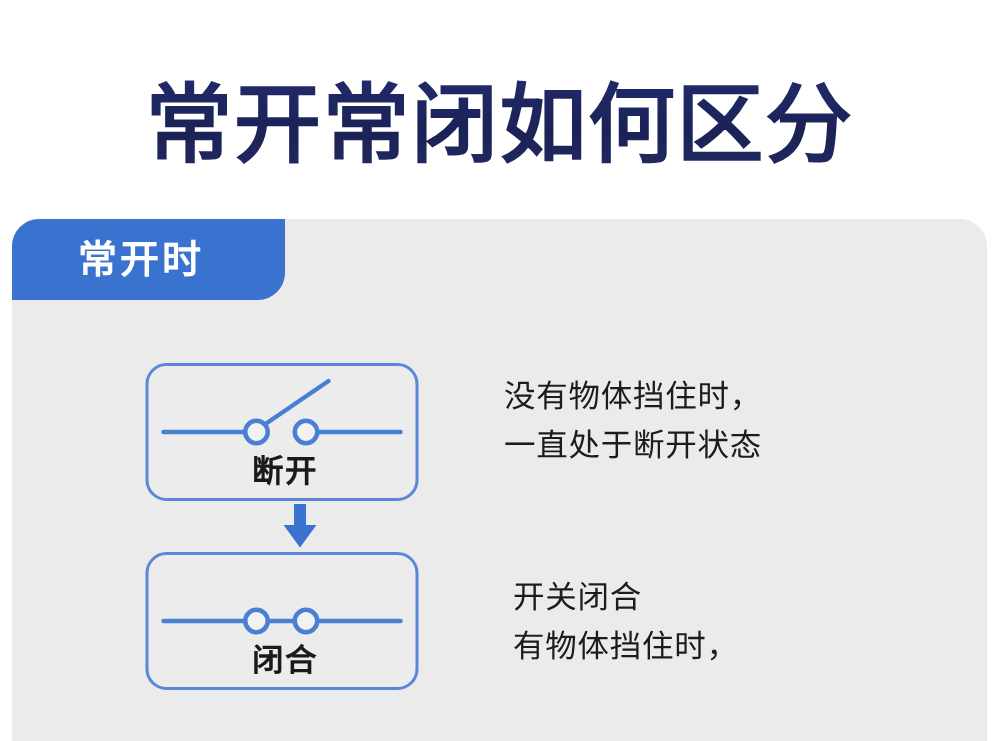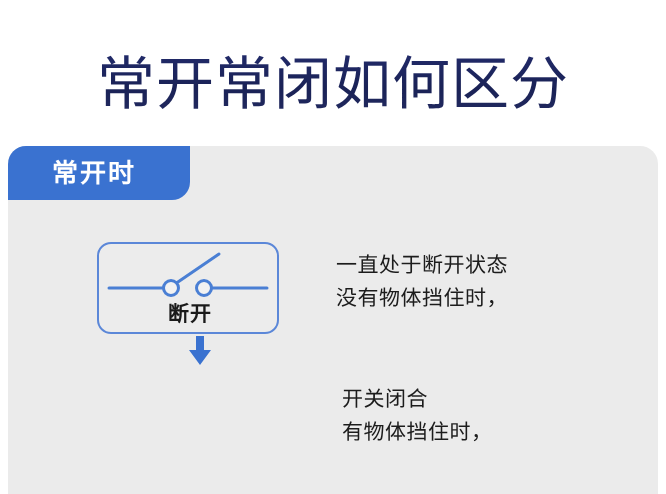--- a/index.html
+++ b/index.html
@@ -25,21 +25,21 @@
 
   
   .title {
     position: absolute;
     left: 0;
     top: 6px;
     width: 666px;
     text-align: center;
     font-size: 58px;
     line-height: 78px;
-    font-weight: normal;
+    font-weight: bold;
     letter-spacing: 1px;
     color: #1d2560;
     background: linear-gradient(180deg, #232c6e 0%, #1a2256 55%, #242c63 100%);
     -webkit-background-clip: text;
     background-clip: text;
     -webkit-text-fill-color: transparent;
     white-space: nowrap;
   }
 
   
@@ -156,31 +156,41 @@
 
           <line x1="76" y1="40" x2="120" y2="10" stroke="#4a7fd4" stroke-width="3" stroke-linecap="round"></line>
 
           <circle cx="72" cy="44" r="7.5" fill="#f2f2f2" stroke="#4a7fd4" stroke-width="3"></circle>
           <circle cx="105" cy="44" r="7.5" fill="#f2f2f2" stroke="#4a7fd4" stroke-width="3"></circle>
         </svg>
         <div class="switch-label">断开</div>
       </div>
 
       <div class="desc">
+        <div>没有物体挡住时，</div>
         <div>一直处于断开状态</div>
-        <div>没有物体挡住时，</div>
       </div>
     </div>
 
     <svg class="arrow" viewBox="0 0 28 30">
       <polygon points="10,0 18,0 18,14 25,14 14,29 3,14 10,14" fill="#3a72d0"></polygon>
     </svg>
 
     <div class="row row-closed">
 
+      <div class="switch-box">
+        <svg class="switch-svg" width="178" height="88" viewBox="0 0 178 88">
+
+          <line x1="10" y1="44" x2="168" y2="44" stroke="#4a7fd4" stroke-width="3" stroke-linecap="round"></line>
+
+          <circle cx="72" cy="44" r="7.5" fill="#f2f2f2" stroke="#4a7fd4" stroke-width="3"></circle>
+          <circle cx="105" cy="44" r="7.5" fill="#f2f2f2" stroke="#4a7fd4" stroke-width="3"></circle>
+        </svg>
+        <div class="switch-label">闭合</div>
+      </div>
 
       <div class="desc desc-closed">
         <div>开关闭合</div>
         <div>有物体挡住时，</div>
       </div>
     </div>
 
   </div>
 </div>
 

